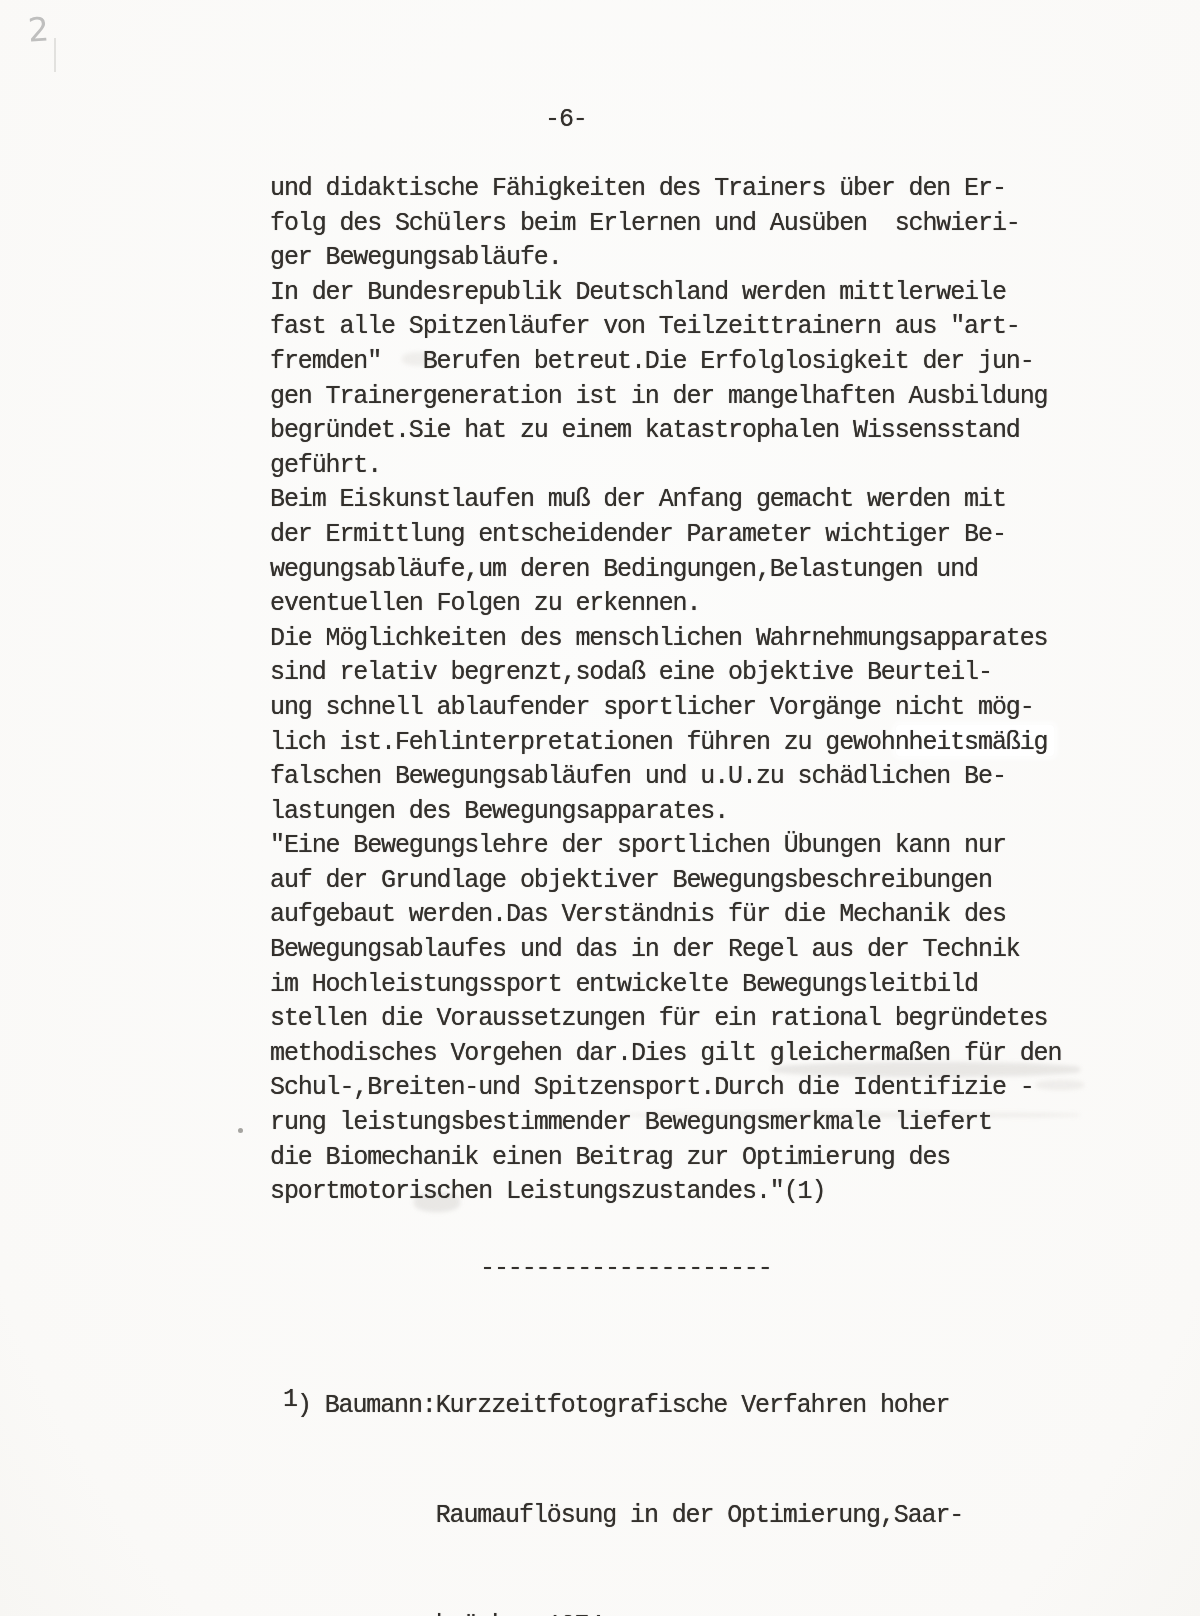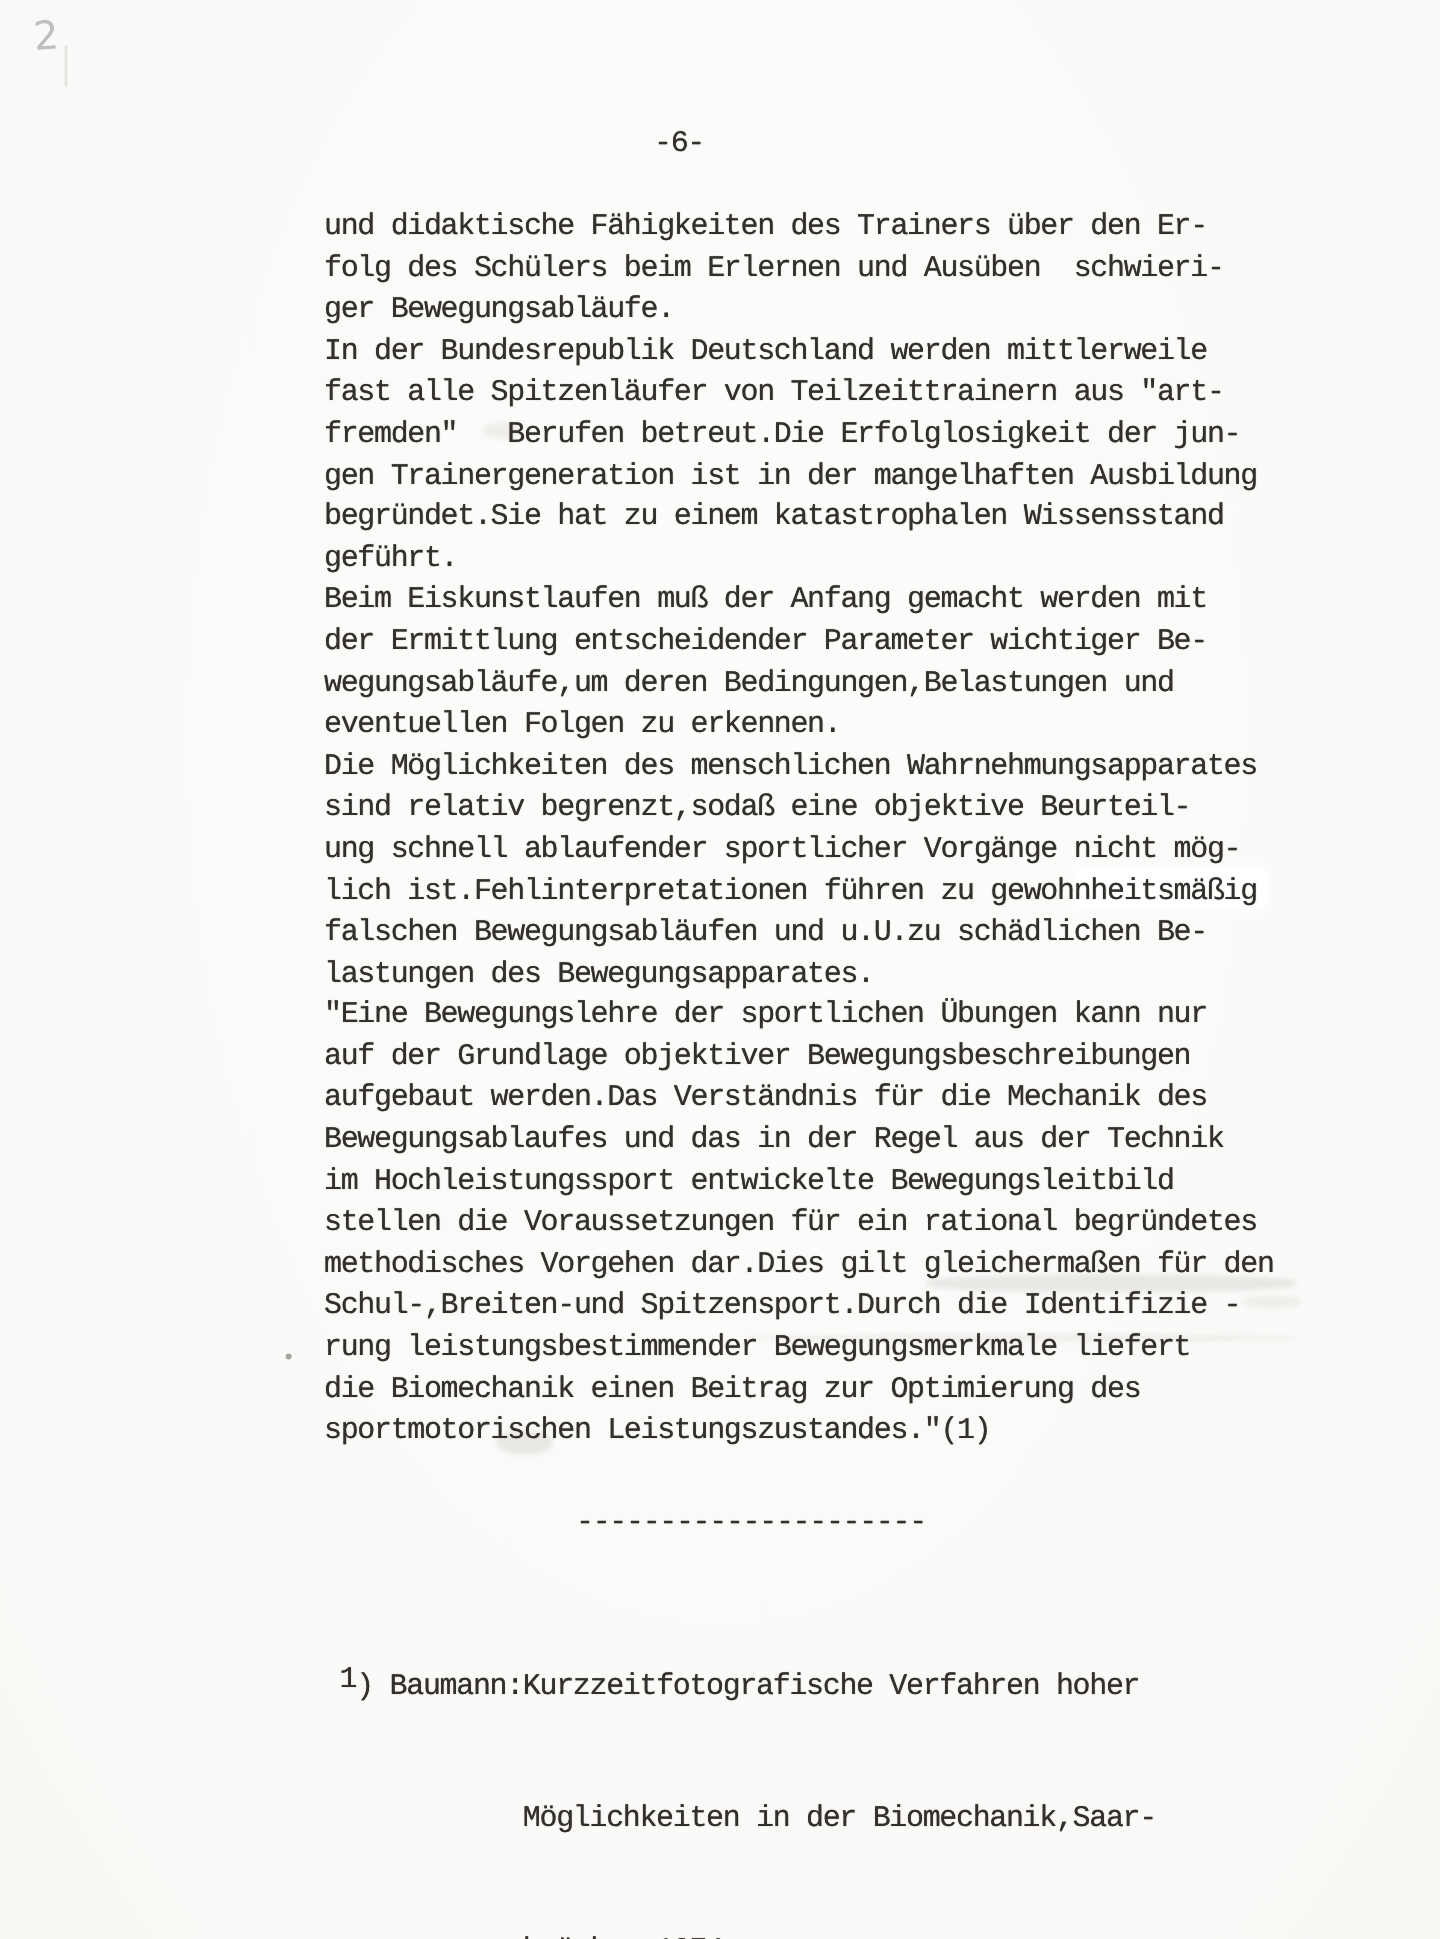--- a/index.html
+++ b/index.html
@@ -135,17 +135,17 @@
   <div class="smudge light" style="left:402px; top:352px; width:32px; height:14px;"></div>
 
   <div class="pencil-dot" style="left:238px; top:1128px;"></div>
 
   <div class="body-text tw"><div class="tline">und didaktische Fähigkeiten des Trainers über den Er-</div><div class="tline">folg des Schülers beim Erlernen und Ausüben  schwieri-</div><div class="tline">ger Bewegungsabläufe.</div><div class="tline">In der Bundesrepublik Deutschland werden mittlerweile</div><div class="tline">fast alle Spitzenläufer von Teilzeittrainern aus "art-</div><div class="tline">fremden"   Berufen betreut.Die Erfolglosigkeit der jun-</div><div class="tline">gen Trainergeneration ist in der mangelhaften Ausbildung</div><div class="tline">begründet.Sie hat zu einem katastrophalen Wissensstand</div><div class="tline">geführt.</div><div class="tline">Beim Eiskunstlaufen muß der Anfang gemacht werden mit</div><div class="tline">der Ermittlung entscheidender Parameter wichtiger Be-</div><div class="tline">wegungsabläufe,um deren Bedingungen,Belastungen und</div><div class="tline">eventuellen Folgen zu erkennen.</div><div class="tline">Die Möglichkeiten des menschlichen Wahrnehmungsapparates</div><div class="tline">sind relativ begrenzt,sodaß eine objektive Beurteil-</div><div class="tline">ung schnell ablaufender sportlicher Vorgänge nicht mög-</div><div class="tline">lich ist.Fehlinterpretationen führen zu gewohnheitsmäßig</div><div class="tline">falschen Bewegungsabläufen und u.U.zu schädlichen Be-</div><div class="tline">lastungen des Bewegungsapparates.</div><div class="tline">"Eine Bewegungslehre der sportlichen Übungen kann nur</div><div class="tline">auf der Grundlage objektiver Bewegungsbeschreibungen</div><div class="tline">aufgebaut werden.Das Verständnis für die Mechanik des</div><div class="tline">Bewegungsablaufes und das in der Regel aus der Technik</div><div class="tline">im Hochleistungssport entwickelte Bewegungsleitbild</div><div class="tline">stellen die Voraussetzungen für ein rational begründetes</div><div class="tline">methodisches Vorgehen dar.Dies gilt gleichermaßen für den</div><div class="tline">Schul-,Breiten-und Spitzensport.Durch die Identifizie -</div><div class="tline">rung leistungsbestimmender Bewegungsmerkmale liefert</div><div class="tline">die Biomechanik einen Beitrag zur Optimierung des</div><div class="tline">sportmotorischen Leistungszustandes."(1)</div></div>
 
   <div class="separator tw">---------------------</div>
 
   <div class="footnote tw">
     <div class="fn-line"><span class="fn-sup">1</span><span>) Baumann:Kurzzeitfotografische Verfahren hoher</span></div>
-    <div class="fn-line">           Möglichkeiten in der Biomechanik,Saar-</div>
+    <div class="fn-line">           Raumauflösung in der Optimierung,Saar-</div>
     <div class="fn-line">           brücken 1974</div>
   </div>
 
 </div>
 
 </body></html>

